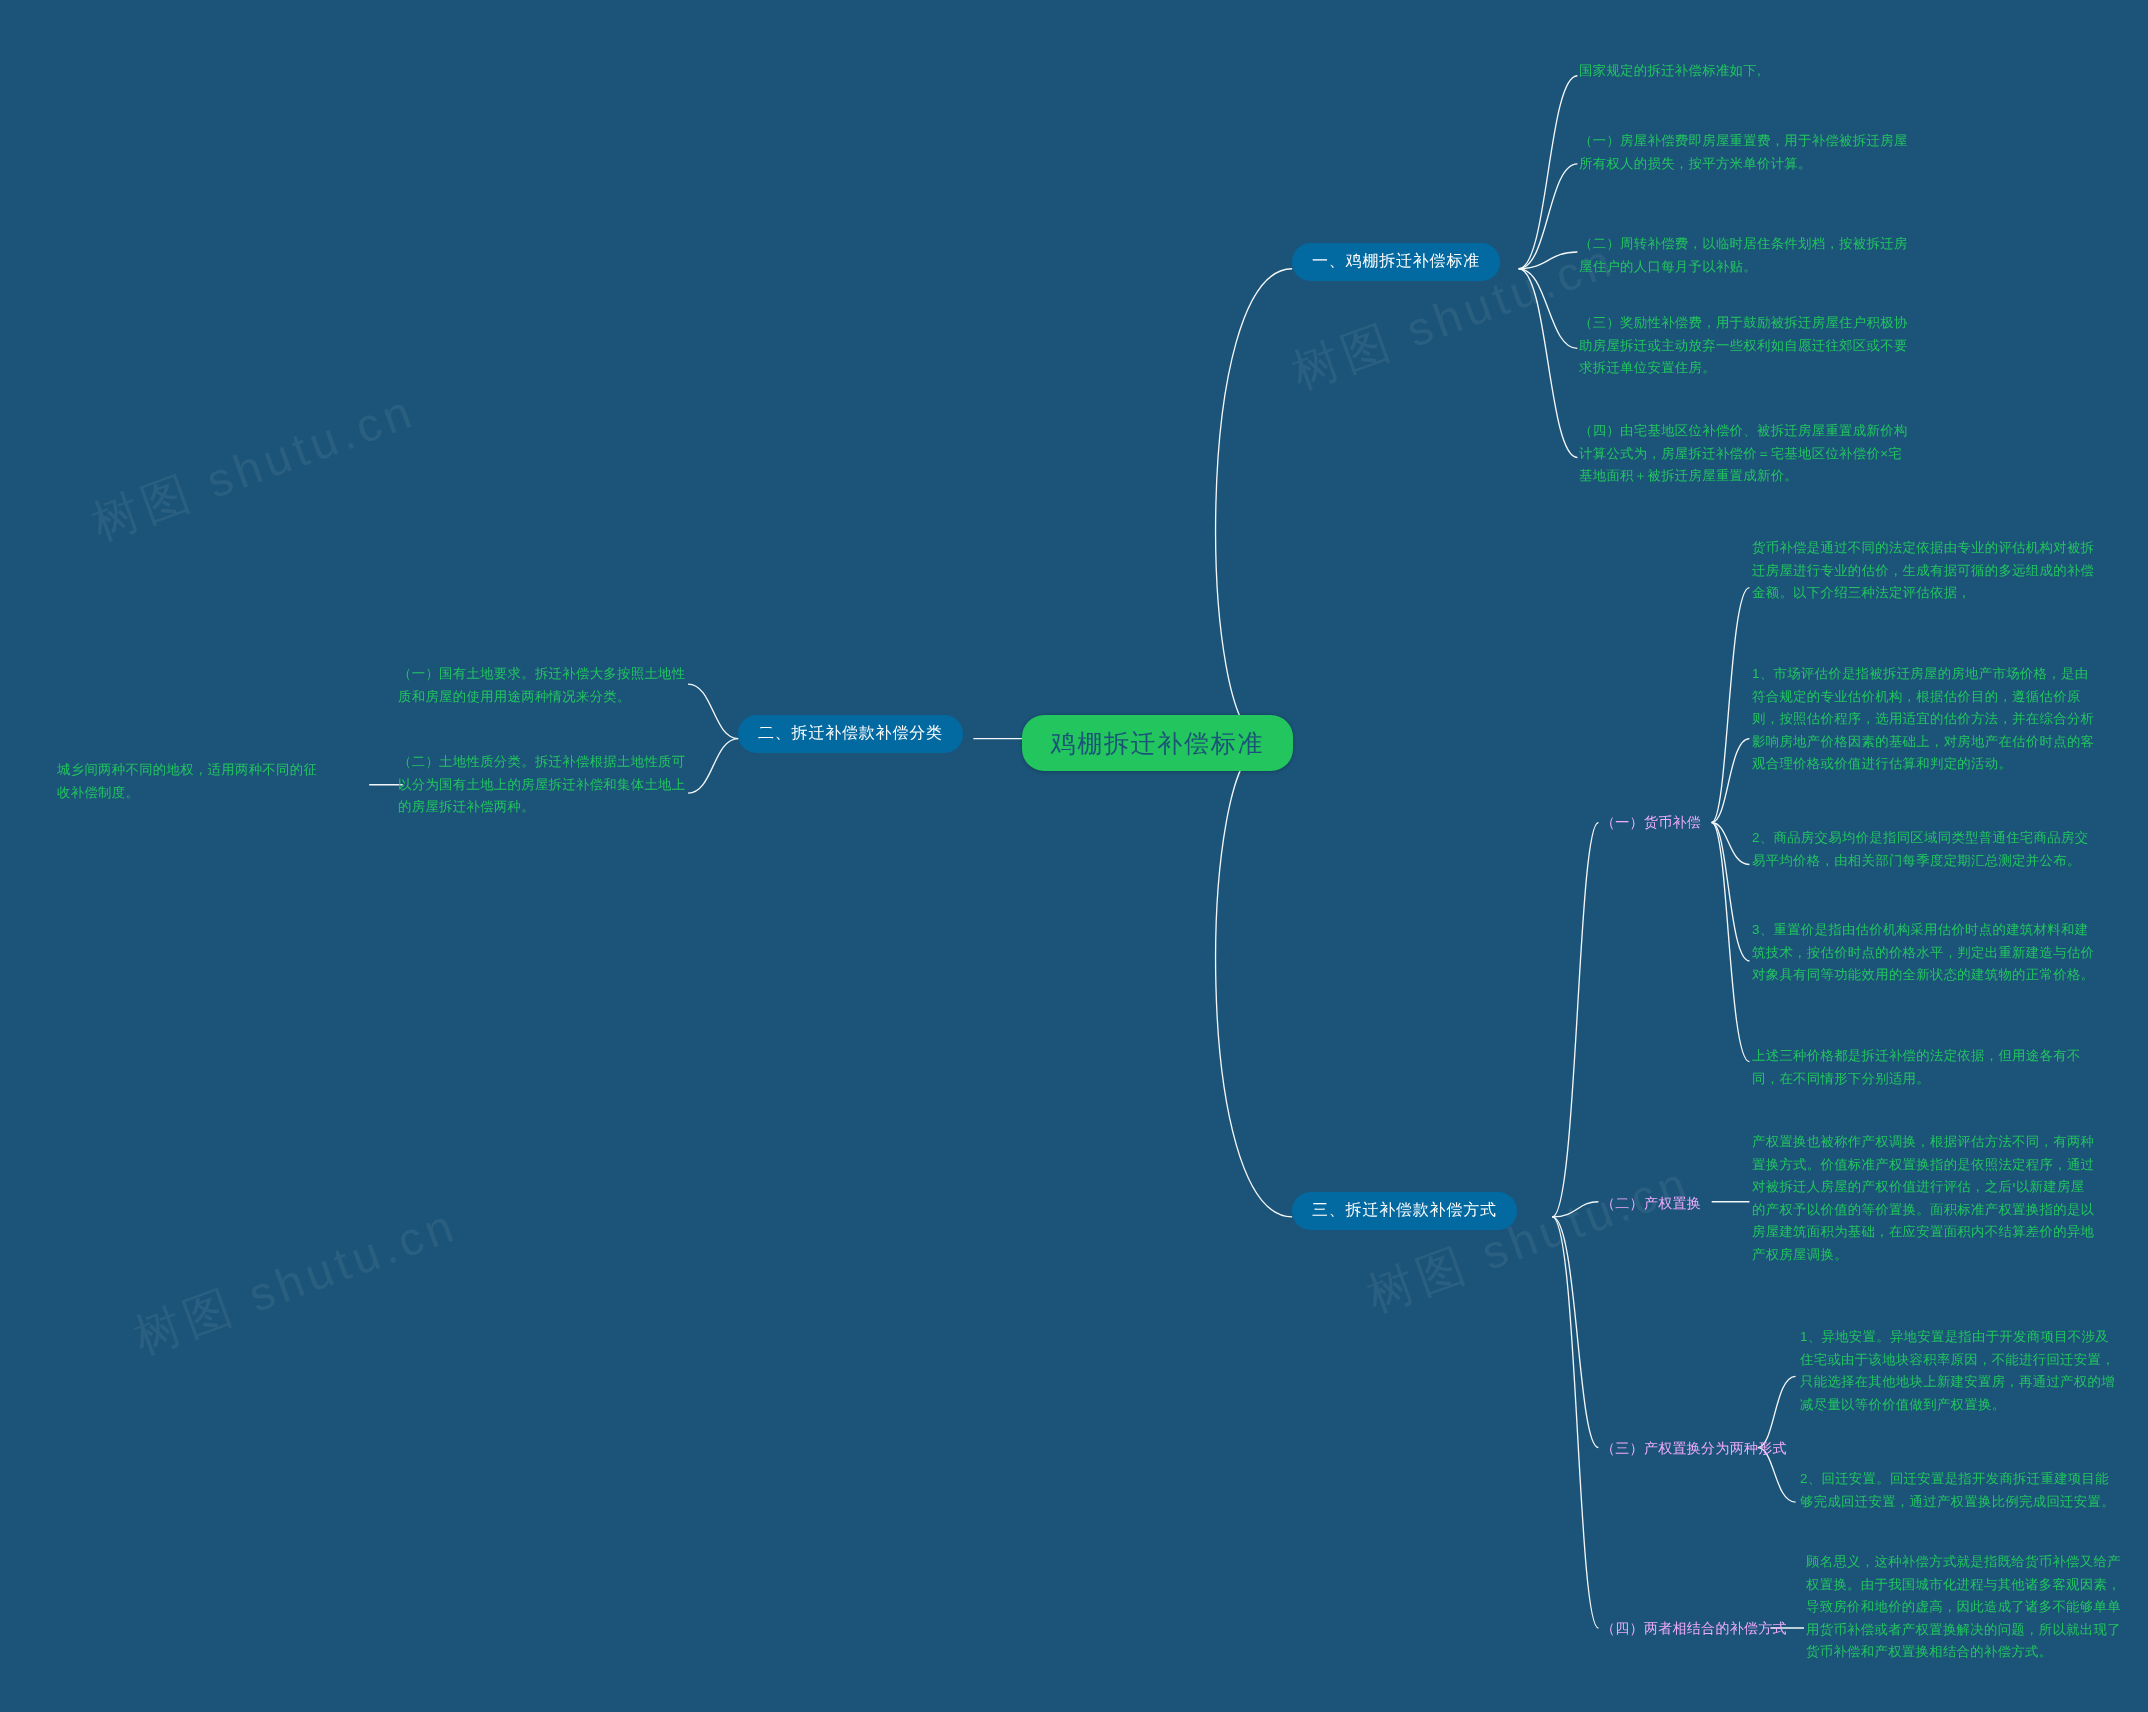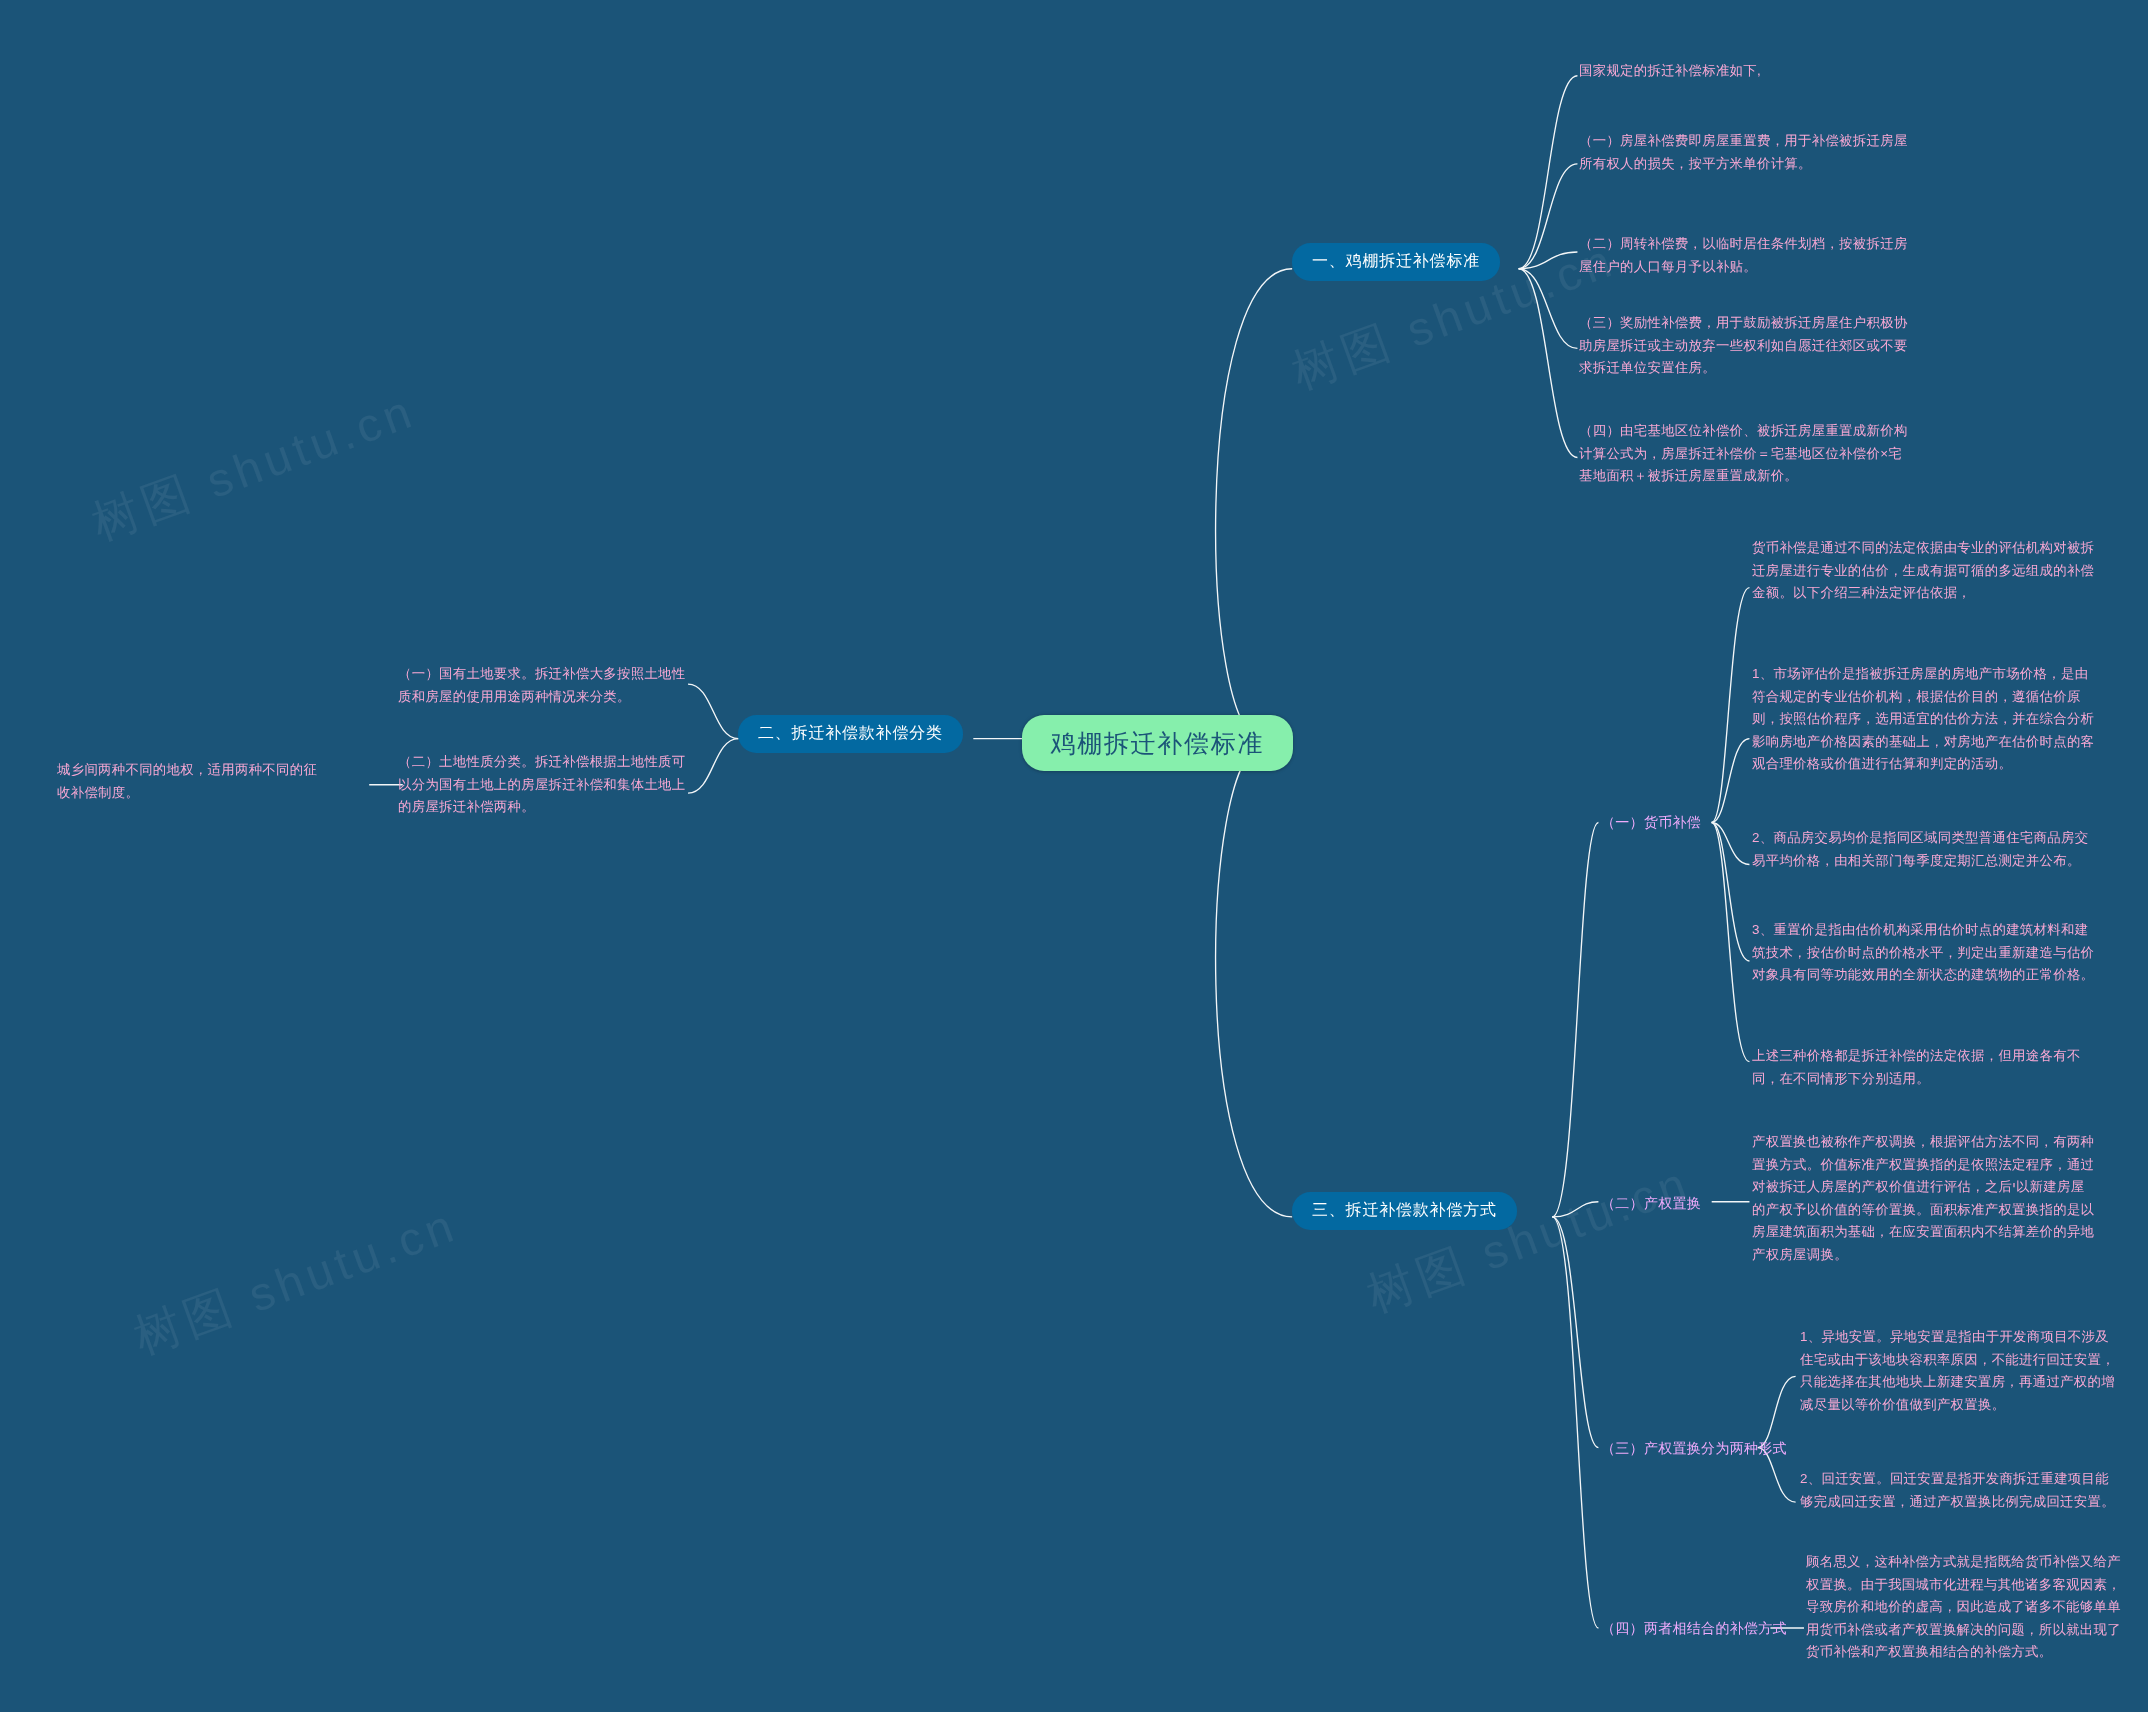--- a/index.html
+++ b/index.html
@@ -26,21 +26,21 @@
     left: 0; top: 0;
     width: 2148px;
     height: 1713px;
     pointer-events: none;
   }
   .node {
     position: absolute;
     box-sizing: border-box;
   }
   .root-node {
-    background: #86efac;
+    background: #22c55e;
     color: #1b5478;
     border-radius: 22px;
     font-size: 25px;
     padding: 11.7px 28.5px;
     letter-spacing: 1.7px;
     white-space: nowrap;
     box-shadow: 0 0.8px 3.4px rgba(0,0,0,0.25);
   }
   .branch-node {
     background: #0369a1;
@@ -51,21 +51,21 @@
     white-space: nowrap;
     letter-spacing: 0.8px;
   }
   .sub-node {
     color: #f0abfc;
     font-size: 14px;
     line-height: 1.62;
     letter-spacing: 0.3px;
   }
   .leaf-node {
-    color: #f9a8d4;
+    color: #22c55e;
     font-size: 13.4px;
     line-height: 1.68;
     letter-spacing: 0.3px;
   }
   .wm {
     position: absolute;
     color: rgba(255,255,255,0.065);
     font-size: 47px;
     letter-spacing: 5px;
     transform: rotate(-20deg);

